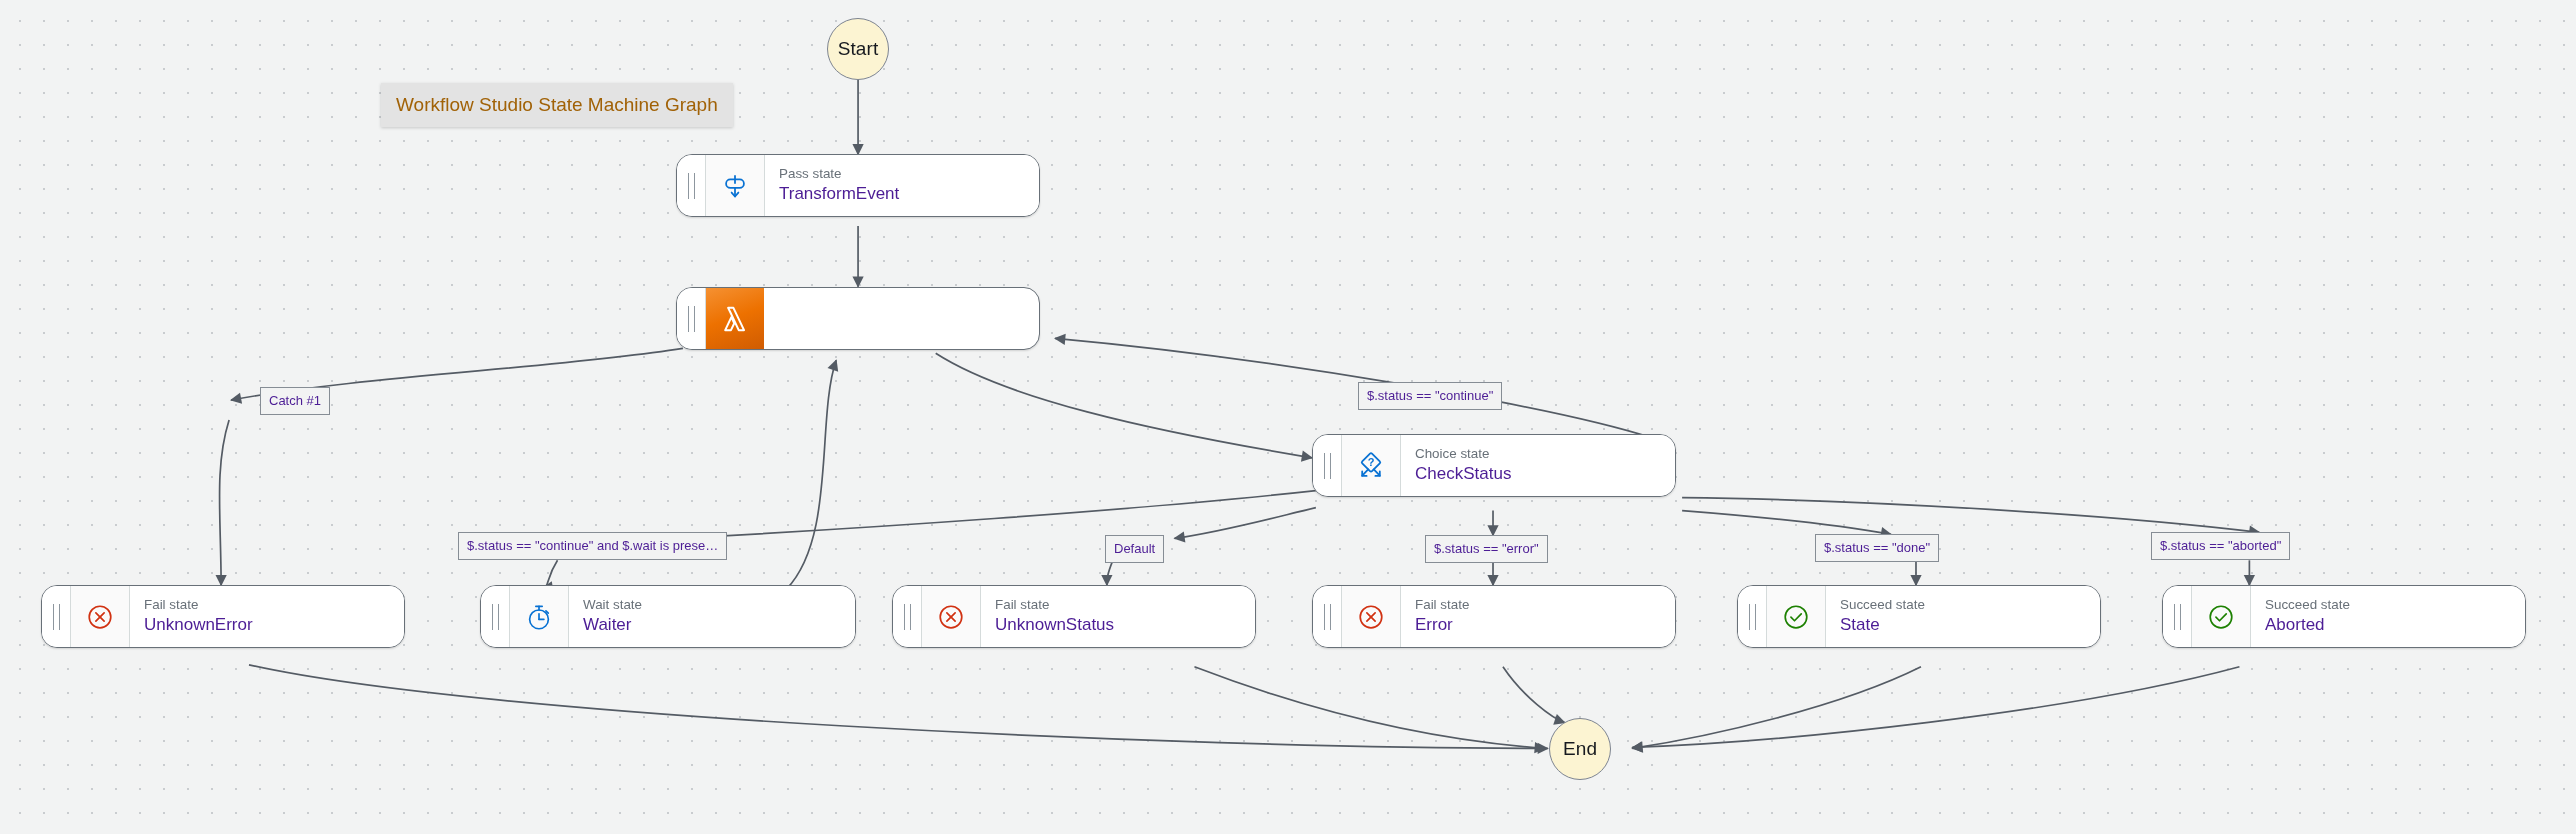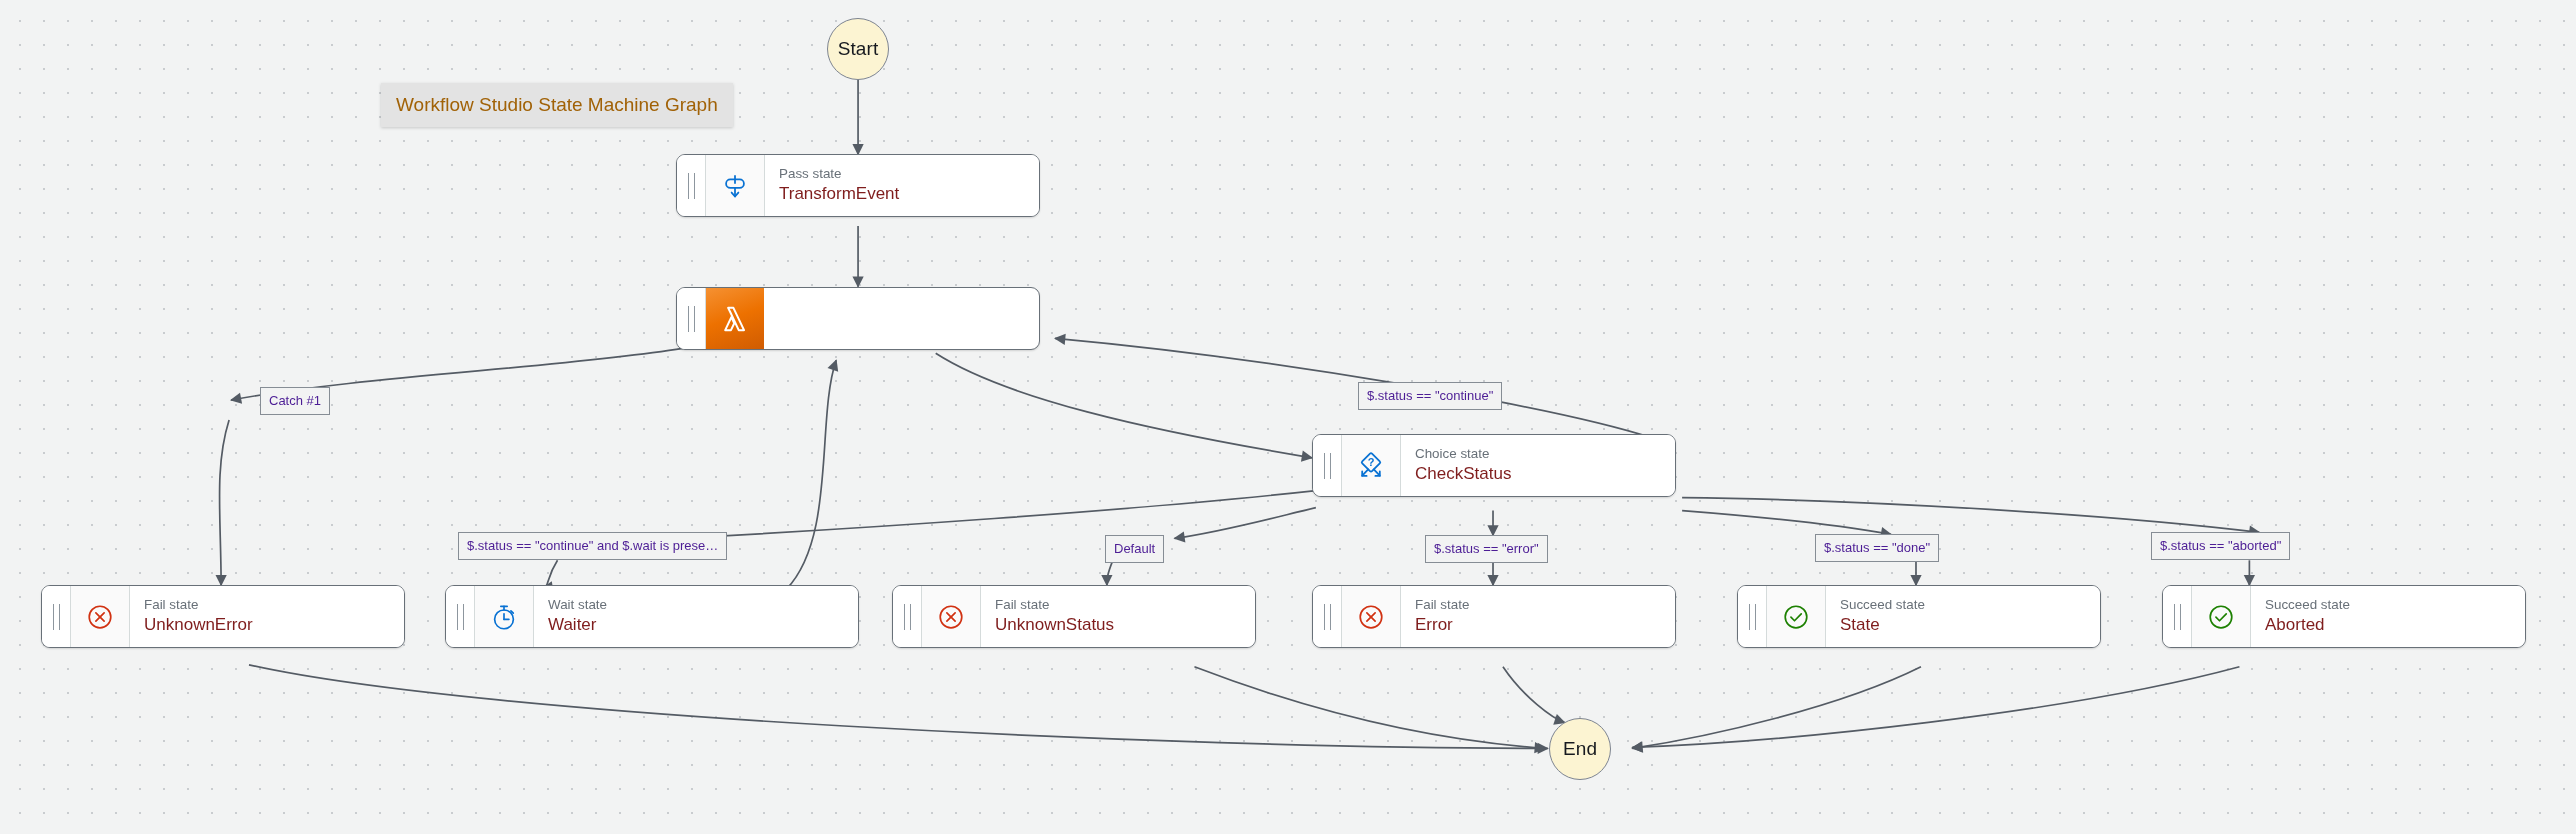--- a/index.html
+++ b/index.html
@@ -55,21 +55,21 @@
   }
 
   
   .node {
     position: absolute;
     height: 63px;
     display: flex;
     align-items: stretch;
     background: #ffffff;
     border: 1.3px solid #687078;
-    border-radius: 9px;
+    border-radius: 16px;
     box-sizing: border-box;
     box-shadow: 0 1px 2px rgba(0,0,0,.14);
     overflow: hidden;
   }
   .grip {
     width: 28px;
     flex: 0 0 28px;
     display: flex;
     align-items: center;
     justify-content: center;
@@ -107,21 +107,21 @@
   }
   .kind {
     font-size: 13.4px;
     line-height: 1.3;
     color: #687078;
     white-space: nowrap;
   }
   .name {
     font-size: 17px;
     line-height: 1.35;
-    color: #7f1d1d;
+    color: #4c1d95;
     white-space: nowrap;
   }
 
   
   .elabel {
     position: absolute;
     background: #f2f3f3;
     border: 1.2px solid #868d95;
     color: #4c1d95;
     font-size: 13px;
@@ -262,21 +262,21 @@
         <path d="M11.6 11.6 L20.4 20.4"></path>
         <path d="M20.4 11.6 L11.6 20.4"></path>
       </svg>
     </div>
     <div class="labels">
       <div class="kind">Fail state</div>
       <div class="name">UnknownError</div>
     </div>
   </div>
 
-  <div class="node" style="left:445px; top:585px; width:414px;">
+  <div class="node" style="left:480px; top:585px; width:376px;">
     <div class="grip">
         <i></i>
       </div>
     <div class="iconcell">
       <svg width="30" height="30" viewBox="0 0 32 32" fill="none" stroke="#0972d3" stroke-width="1.8" stroke-linecap="round">
         <circle cx="16" cy="18.5" r="10"></circle>
         <path d="M16 18.5 L16 12.6"></path>
         <path d="M16 18.5 L21.2 18.5"></path>
         <path d="M12.6 4.6 L19.4 4.6"></path>
         <path d="M16 4.6 L16 8.5"></path>

